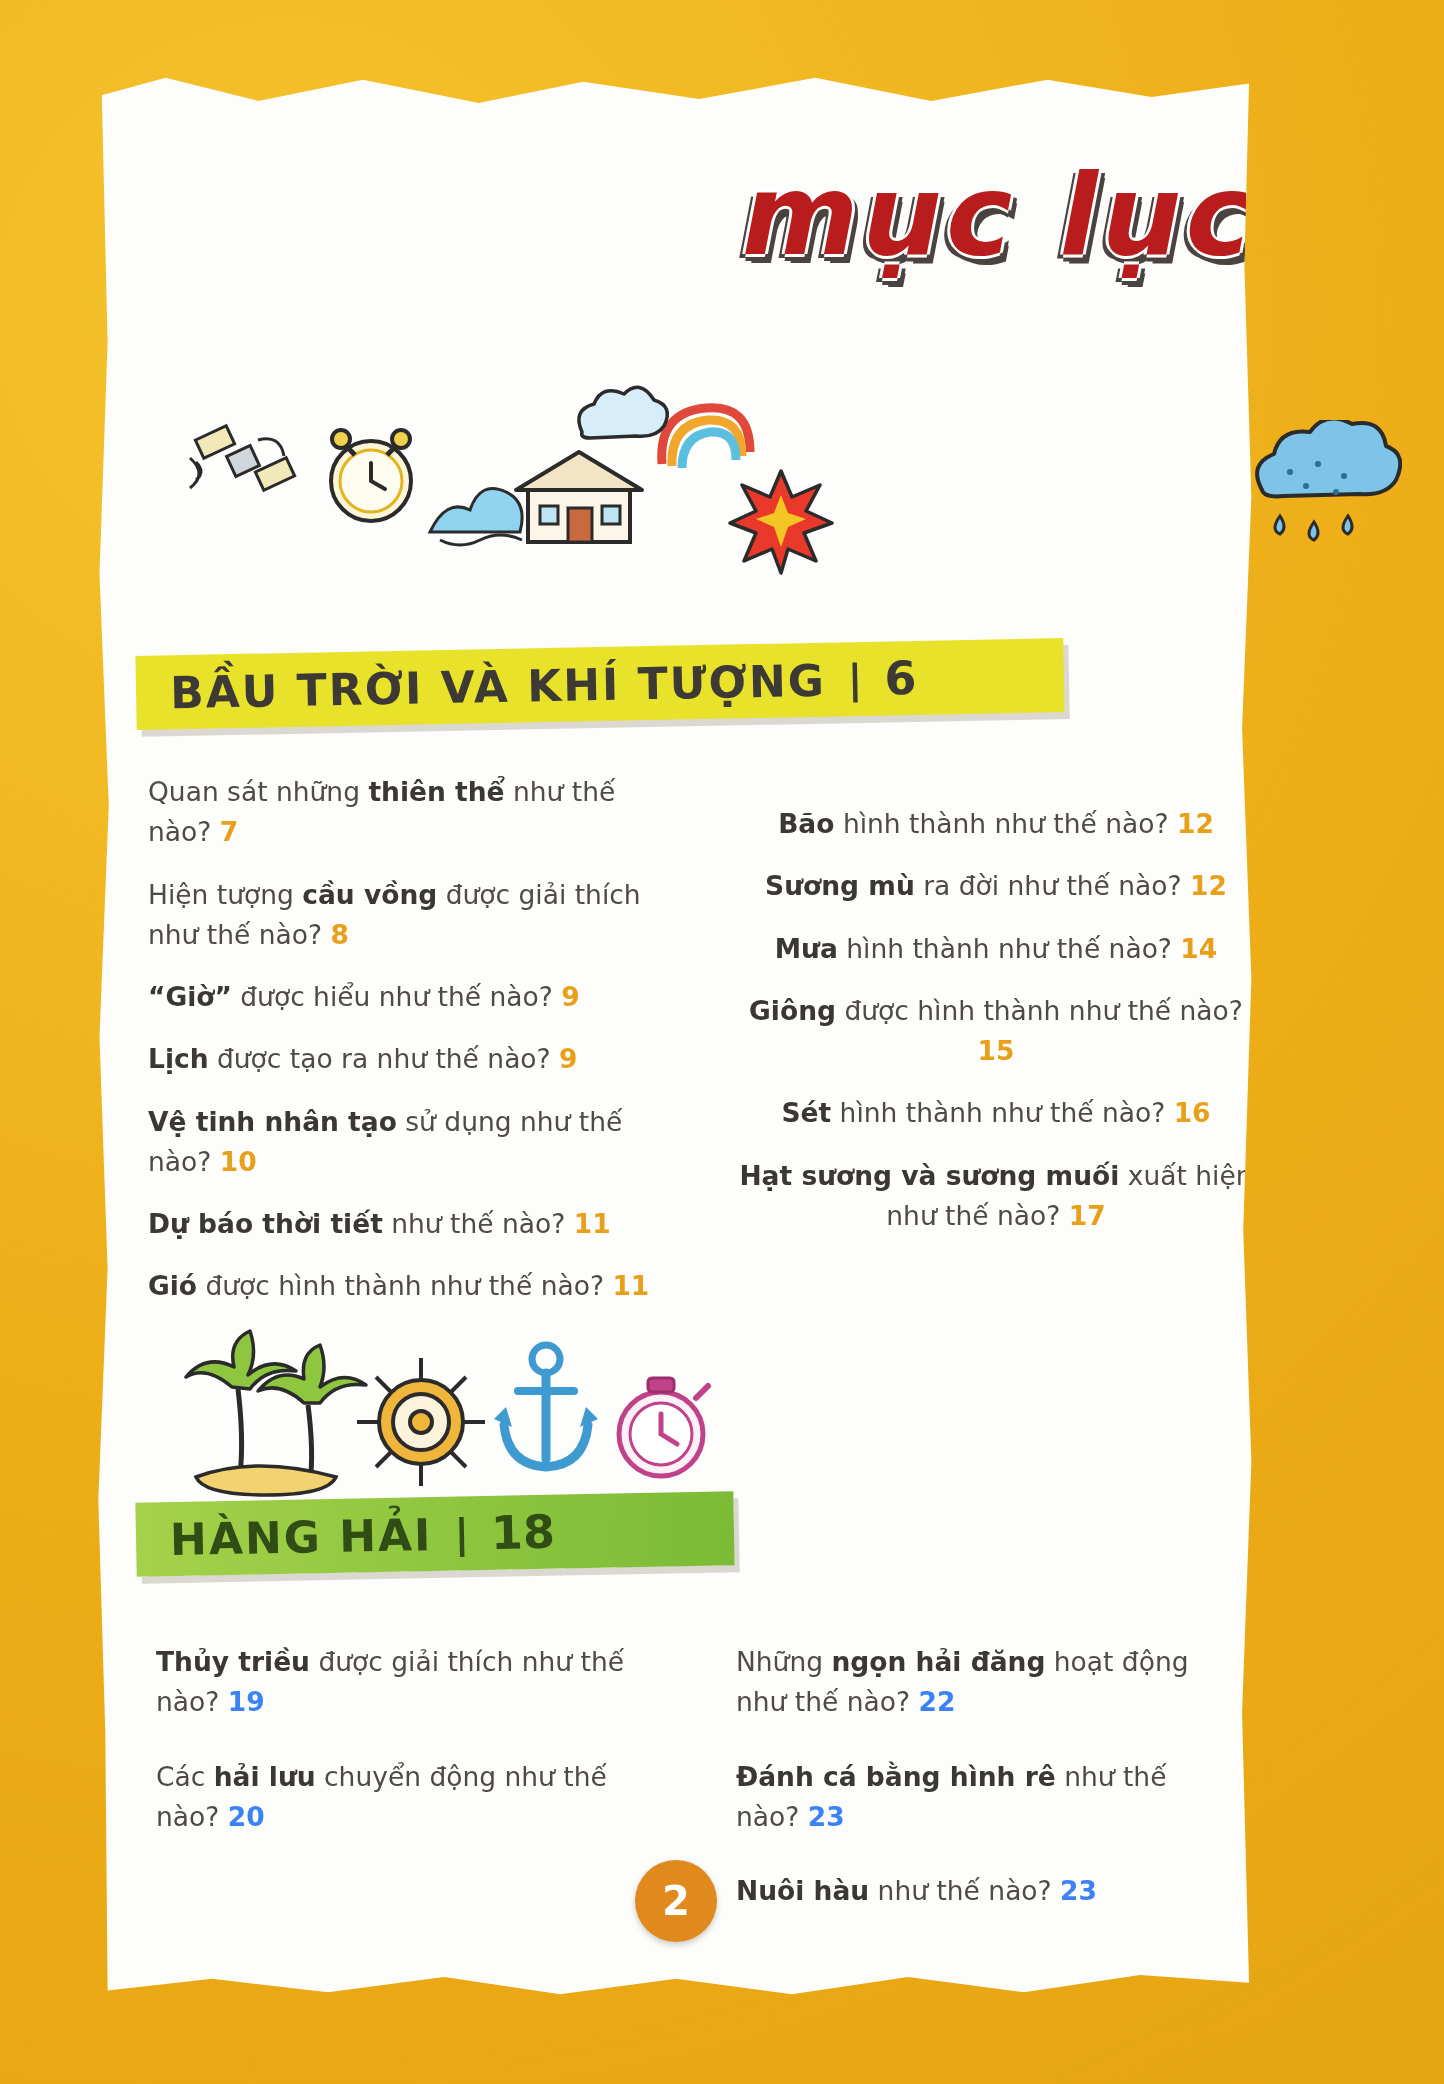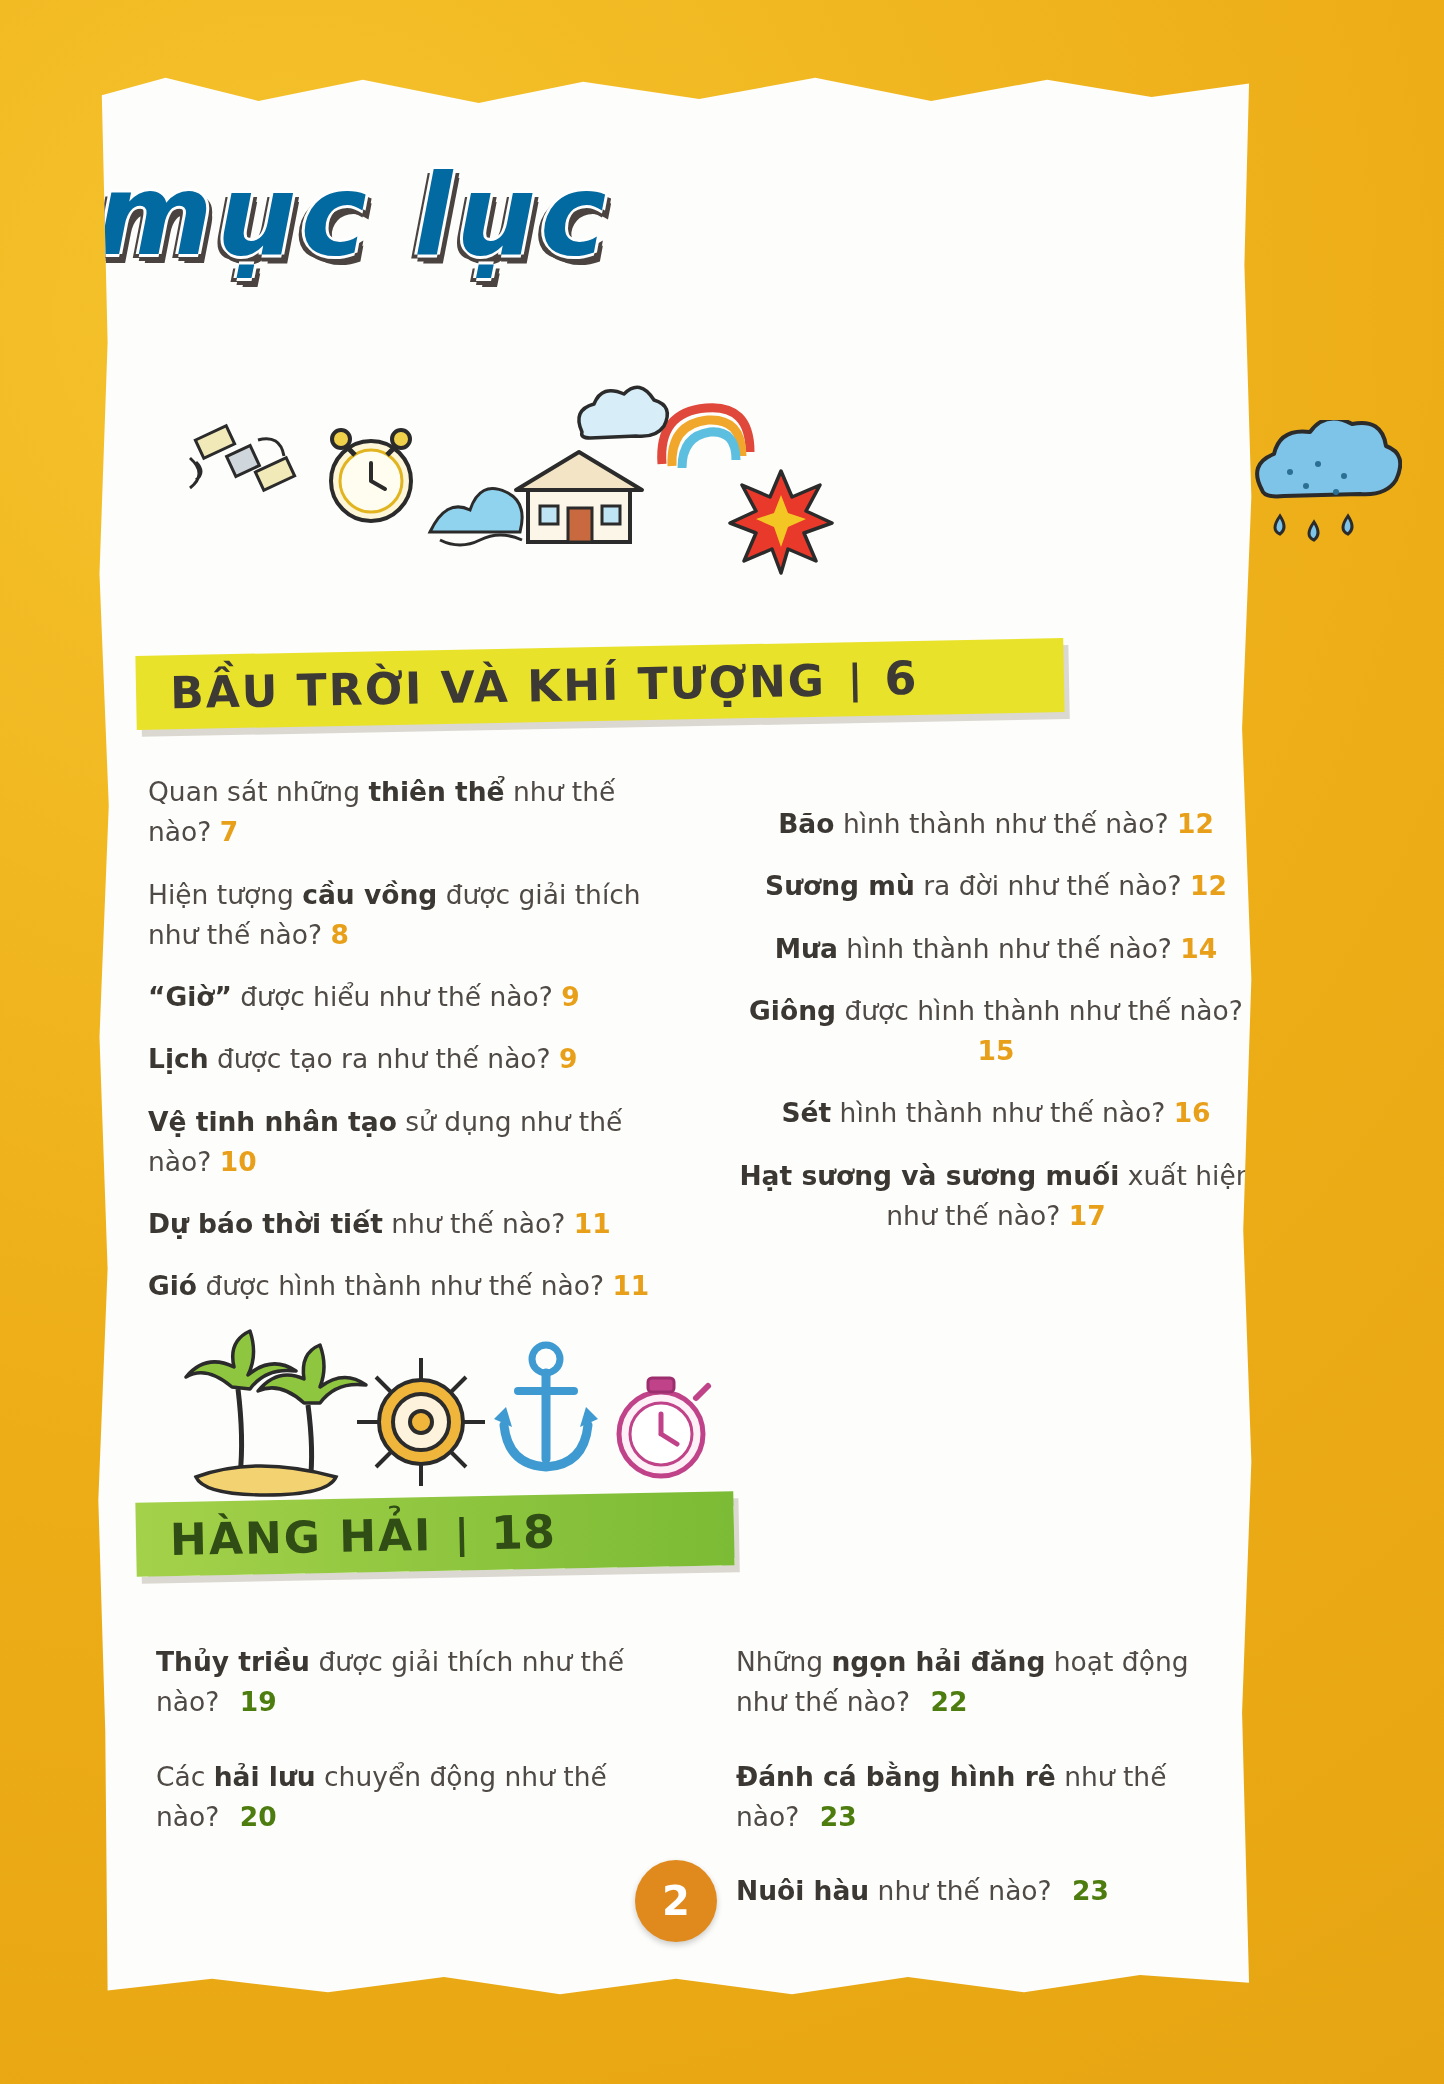--- a/index.html
+++ b/index.html
@@ -29,27 +29,27 @@
       99% 10%, 99.6% 22%, 98.8% 34%, 99.6% 47%, 98.9% 60%, 99.6% 72%, 98.8% 85%, 99.4% 99%,
       90% 98.6%, 80% 99.5%, 70% 98.7%, 60% 99.6%, 50% 98.8%, 40% 99.6%, 30% 98.7%, 20% 99.5%, 10% 98.8%, 1% 99.4%,
       0.8% 86%, 0.2% 74%, 1% 62%, 0.3% 50%, 1.1% 38%, 0.3% 26%, 1% 14%
     );
   }
   .paper-inner{position:absolute;inset:0;}
 
   
   .title{
     position:absolute;left:0;right:0;top:78px;
-    text-align:left;
+    text-align:right;
     font-family:"DejaVu Sans", sans-serif;
     font-size:112px;
     font-weight:bold;
     font-style:italic;
     letter-spacing:4px;
-    color:#0369a1;
+    color:#b91c1c;
     text-shadow:
       -3px 0 0 #fff, 0 -3px 0 #fff, 3px 0 0 #fff, 0 3px 0 #fff,
       -6px 4px 0 #4a4340, 0 7px 0 #4a4340, 6px 4px 0 #4a4340,
       6px 9px 0 #4a4340;
   }
 
   
   .doodle{position:absolute;}
   svg{display:block;}
 
@@ -88,21 +88,21 @@
   .entry{
     font-size:26.5px;
     line-height:1.52;
     color:#4f4a46;
     margin-bottom:22px;
     font-family:"DejaVu Sans", sans-serif;
   }
   .entry b{color:#3b3733;font-weight:bold;}
   .entry .pg{font-weight:bold;}
   .sky .pg{color:#e8a01a;}
-  .sea .pg{color:#4d7c0f;margin-left:12px;}
+  .sea .pg{color:#3b82f6;}
   .col.sea-left .entry,.col.sea-right .entry{margin-bottom:34px;}
 
   
   .page-badge{
     position:absolute;left:50%;transform:translateX(-50%);
     bottom:60px;
     width:82px;height:82px;border-radius:50%;
     background:#e08a1e;
     color:#fff;font-size:40px;font-weight:bold;
     display:flex;align-items:center;justify-content:center;

